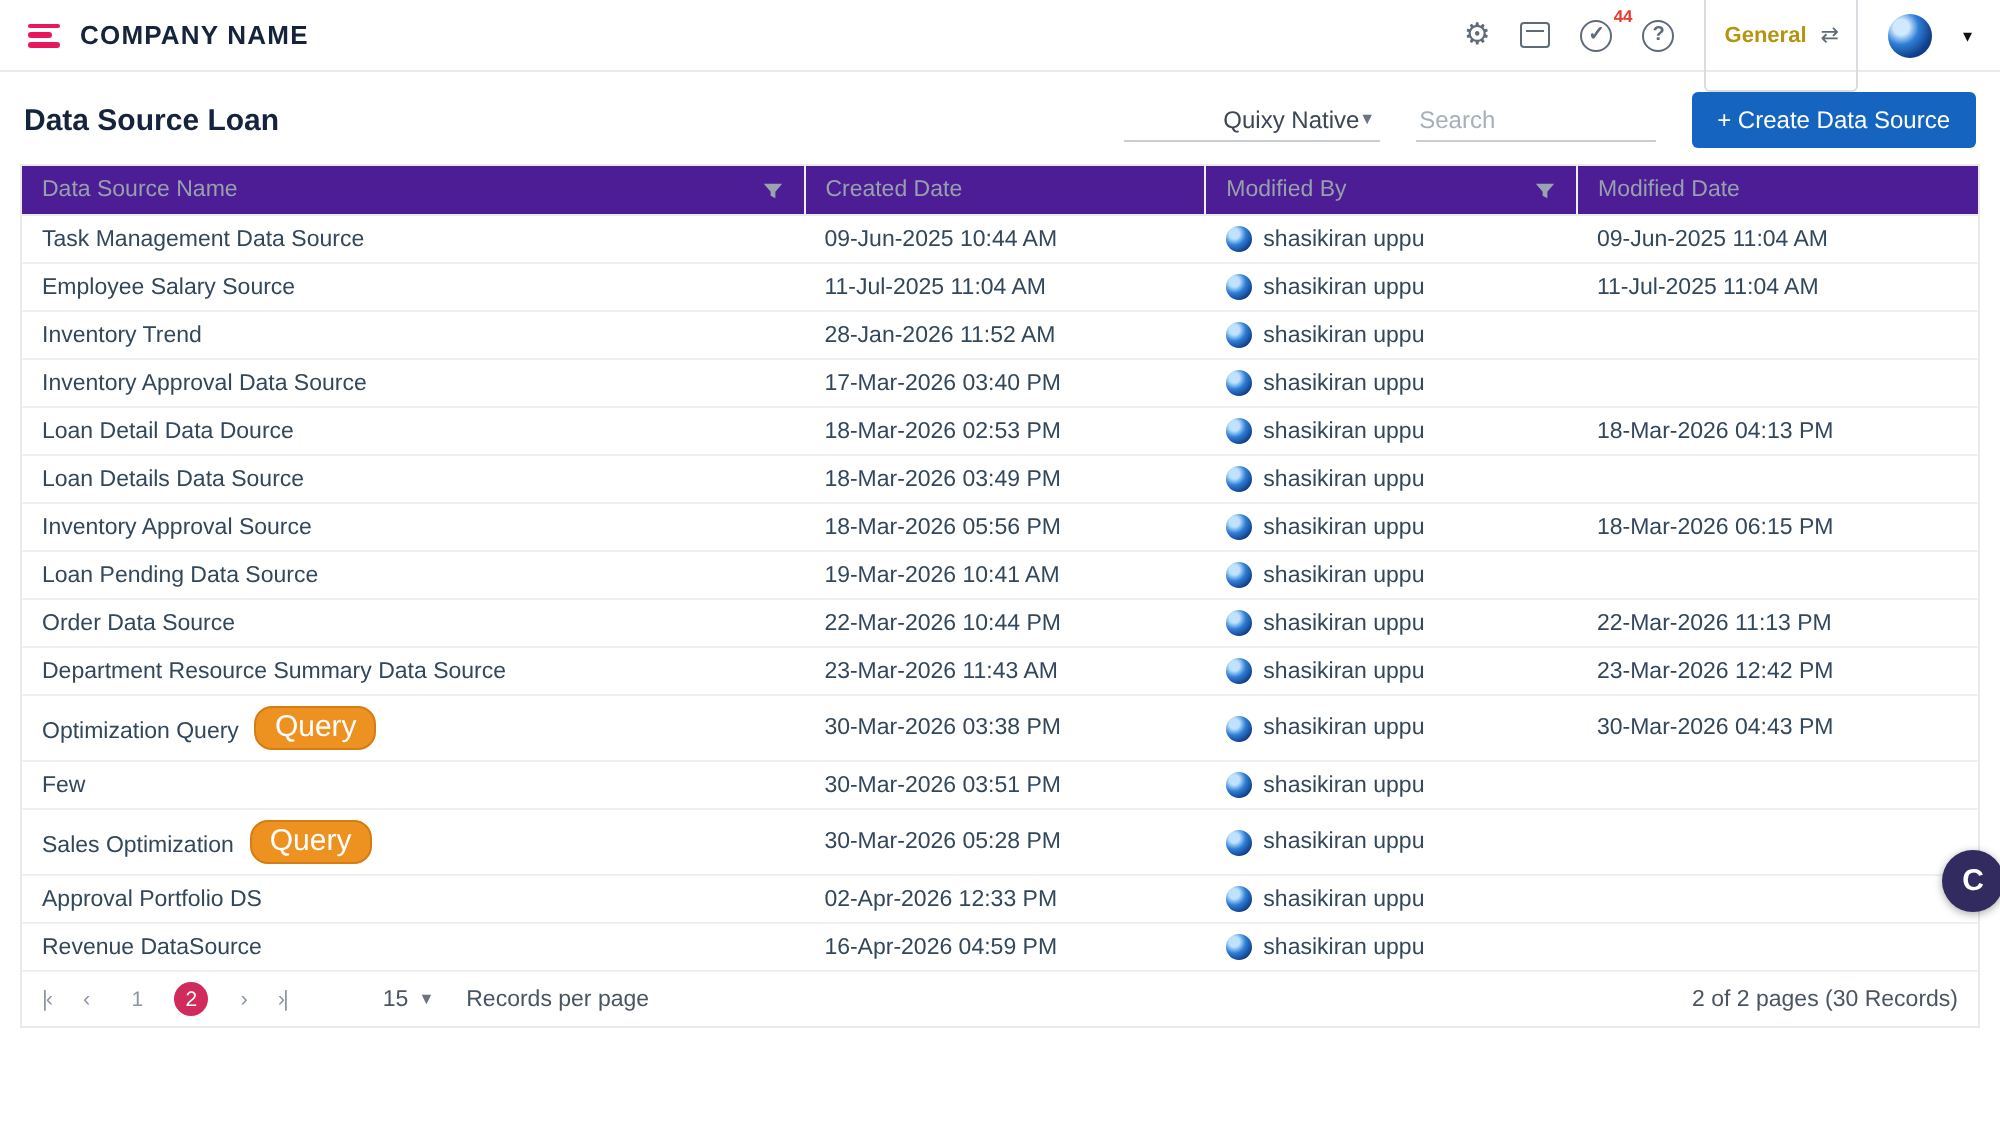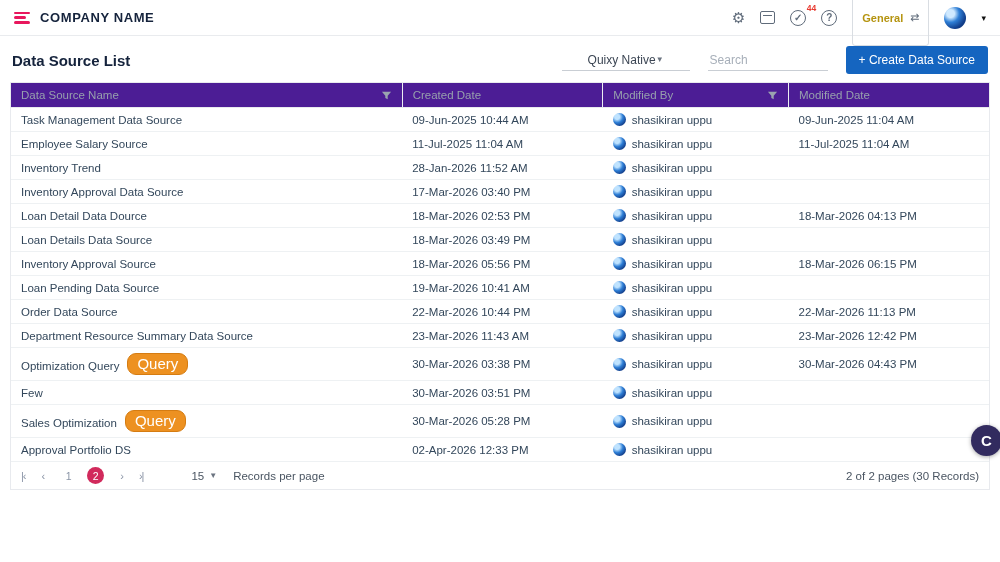--- a/index.html
+++ b/index.html
@@ -31,21 +31,21 @@
   .org-label { font-size:11px; color:#b59410; font-weight:bold; }
   .swap-ic { font-size:11px; color:#5f6b7a; }
   .avatar { width:22px; height:22px; border-radius:50%;
     background:radial-gradient(circle at 30% 30%, #cfe9ff 0 18%, #2f7fd6 40%, #123f8c 70%, #0a2a66 100%); }
   .caret { font-size:9px; color:#111; cursor:pointer; }
 
   
   .toolbar { display:flex; align-items:center; padding:10px 12px 8px 12px; }
   .page-title { font-size:15px; font-weight:bold; color:#15233c; }
   .toolbar-right { margin-left:auto; display:flex; align-items:center; gap:18px; }
-  .u-select { display:flex; align-items:center; justify-content:center; width:128px;
+  .u-select { display:flex; align-items:center; justify-content:flex-end; width:128px;
     border-bottom:1px solid #c9ced4; padding:3px 2px; font-size:12px; color:#3c4654; cursor:pointer; }
   .u-select .dd { font-size:8px; color:#6b7480; }
   .u-search { width:120px; border:none; border-bottom:1px solid #c9ced4; font-size:12px;
     padding:3px 2px; outline:none; color:#3c4654; font-family:"Liberation Sans",sans-serif; }
   .u-search::placeholder { color:#a7afb9; }
   .btn-create { background:#1565c0; color:#fff; border:none; border-radius:3px;
     font-size:12px; padding:7px 13px; cursor:pointer; font-family:"Liberation Sans",sans-serif; }
 
   
   .table-wrap { margin:0 10px; border:1px solid #e8eaee; border-bottom:none; }
@@ -108,21 +108,21 @@
     <div class="org-box">
       <span class="org-label">General</span>
       <span class="swap-ic">⇄</span>
     </div>
     <div class="avatar"></div>
     <div class="caret">▾</div>
   </div>
 </div>
 
 <div class="toolbar">
-  <div class="page-title">Data Source List</div>
+  <div class="page-title">Data Source Loan</div>
   <div class="toolbar-right">
     <div class="u-select">
       <span>Quixy Native</span>
       <span class="dd">▼</span>
     </div>
     <input class="u-search" type="text" placeholder="Search" style="">
     <button class="btn-create">+ Create Data Source</button>
   </div>
 </div>
 
@@ -304,20 +304,31 @@
           <td><span>Approval Portfolio DS</span></td>
           <td>02-Apr-2026 12:33 PM</td>
           <td>
             <span class="mod-by">
               <span class="mini-avatar"></span>
               <span>shasikiran uppu</span>
             </span>
           </td>
           <td></td>
         </tr>
+        <tr>
+          <td><span>Revenue DataSource</span></td>
+          <td>16-Apr-2026 04:59 PM</td>
+          <td>
+            <span class="mod-by">
+              <span class="mini-avatar"></span>
+              <span>shasikiran uppu</span>
+            </span>
+          </td>
+          <td></td>
+        </tr>
       </tbody>
   </table>
 </div>
 
 <div class="pager">
   <div class="pg-nav">
     <span class="pg-btn">|‹</span>
     <span class="pg-btn">‹</span>
     <span style="display:flex; gap:10px; align-items:center;">
         <span class="pg-num">1</span>

